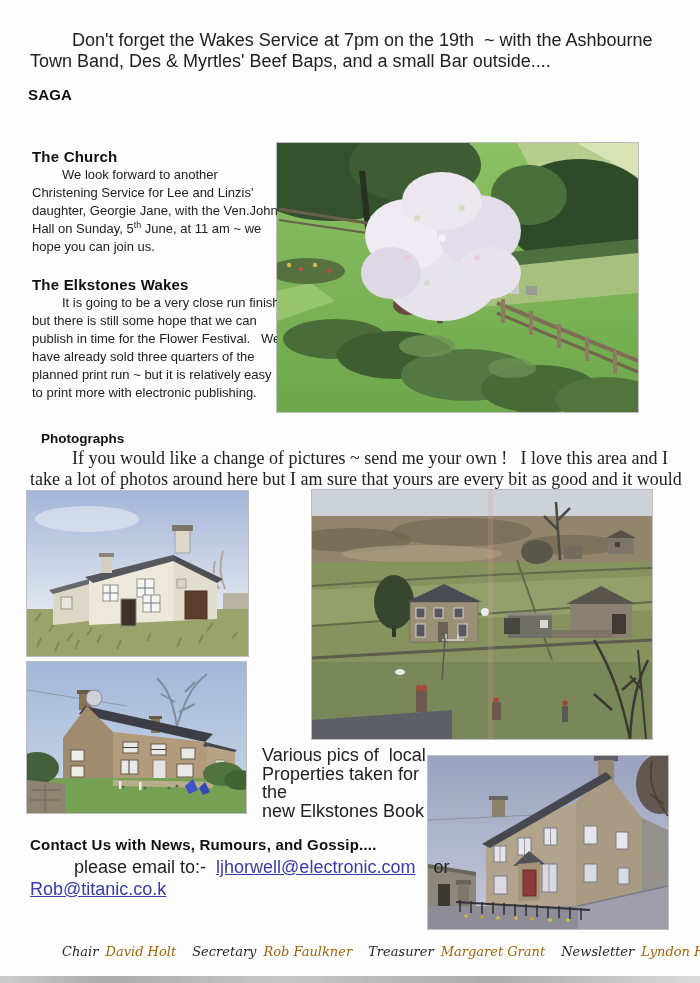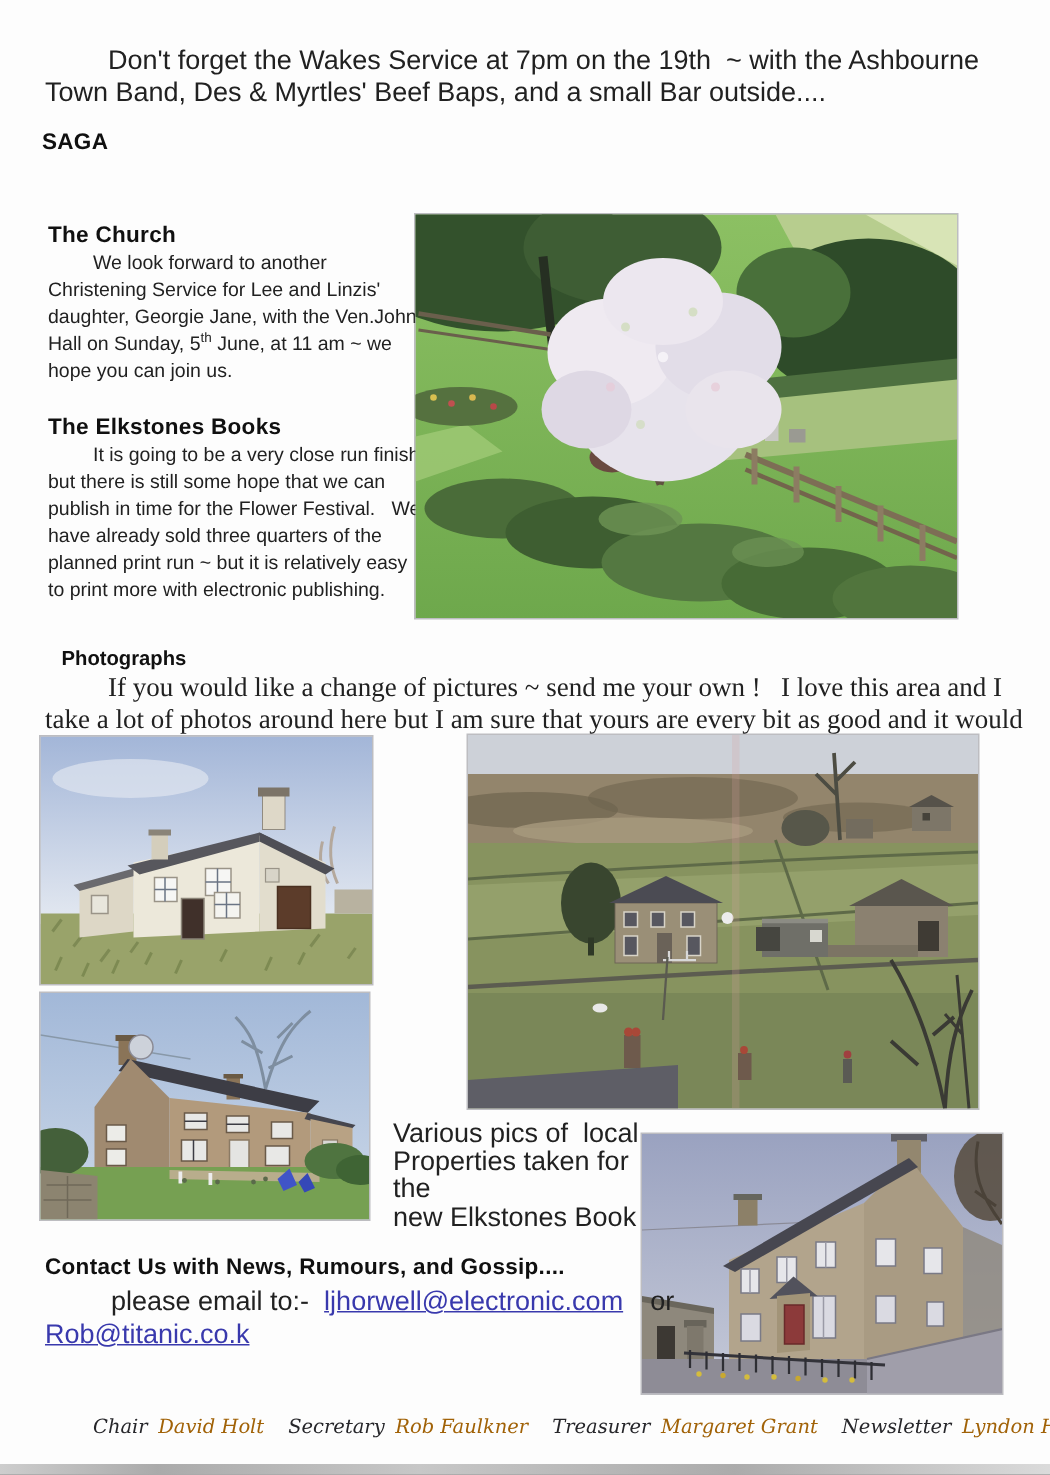--- a/index.html
+++ b/index.html
@@ -30,21 +30,21 @@
 
 <div class="page">
 
   <div class="abs para indent-lg" style="left:30px;top:30px;width:648px;">Don't forget the Wakes Service at 7pm on the 19th  ~ with the Ashbourne Town Band, Des &amp; Myrtles' Beef Baps, and a small Bar outside....</div>
 
   <div class="abs head" style="left:28px;top:86px;">SAGA</div>
 
   <div class="abs head" style="left:32px;top:148px;">The Church</div>
   <div class="abs para col indent-sm" style="left:32px;top:166px;width:252px;"><span>We look forward to another Christening Service for Lee and Linzis' daughter, Georgie Jane, with the Ven.John Hall on Sunday, 5</span><sup class="sup">th</sup><span> June, at 11 am ~ we hope you can join us.</span></div>
 
-  <div class="abs head" style="left:32px;top:276px;">The Elkstones Books</div>
+  <div class="abs head" style="left:32px;top:276px;">The Elkstones Wakes</div>
   <div class="abs para col indent-sm" style="left:32px;top:294px;width:252px;">It is going to be a very close run finish but there is still some hope that we can publish in time for the Flower Festival.   We have already sold three quarters of the planned print run ~ but it is relatively easy to print more with electronic publishing.</div>
 
   <div class="photo" style="left:277px;top:143px;width:361px;height:269px;">
     <svg width="361" height="269" viewBox="0 0 361 269" preserveAspectRatio="none">
       <defs>
         <linearGradient id="gLawn" x1="0" y1="0" x2="0" y2="1">
           <stop offset="0" stop-color="#8cc063"></stop>
             <stop offset="1" stop-color="#6ea84c"></stop>
         </linearGradient>
       </defs>

